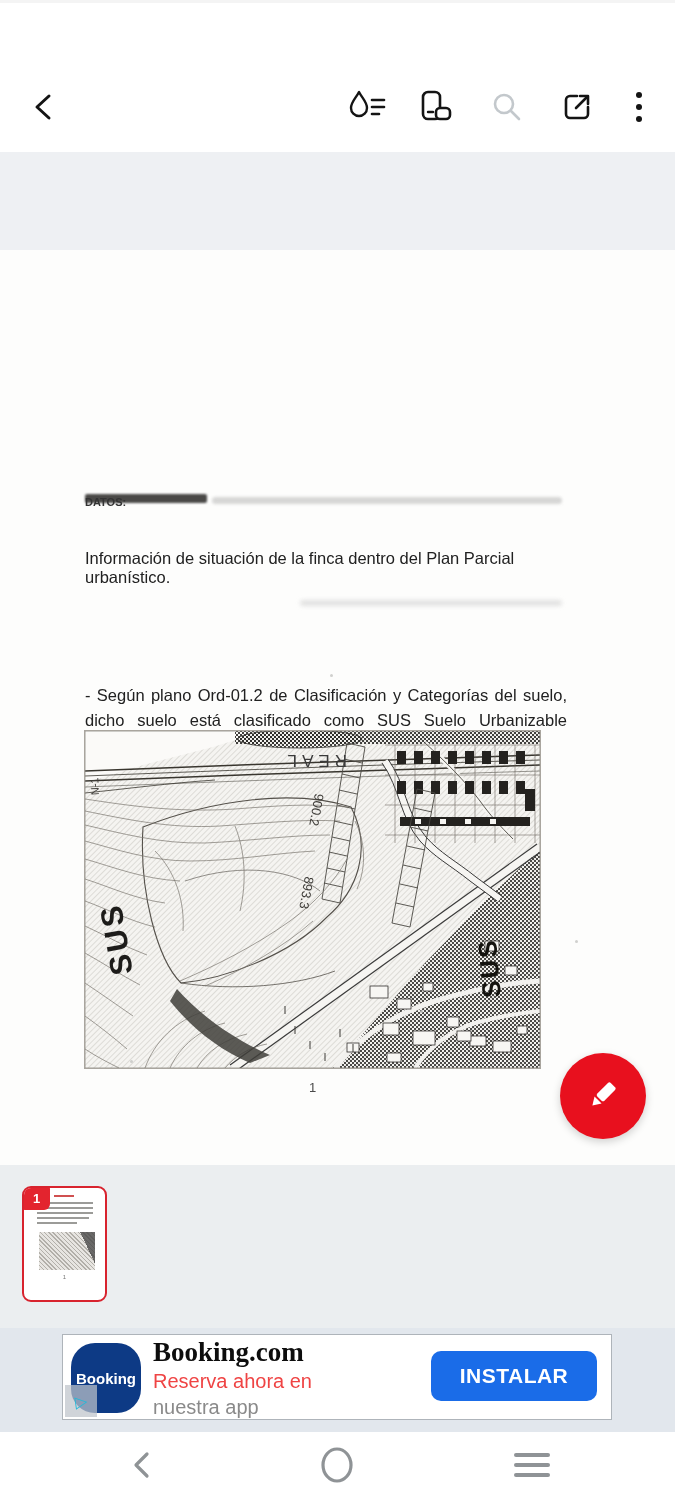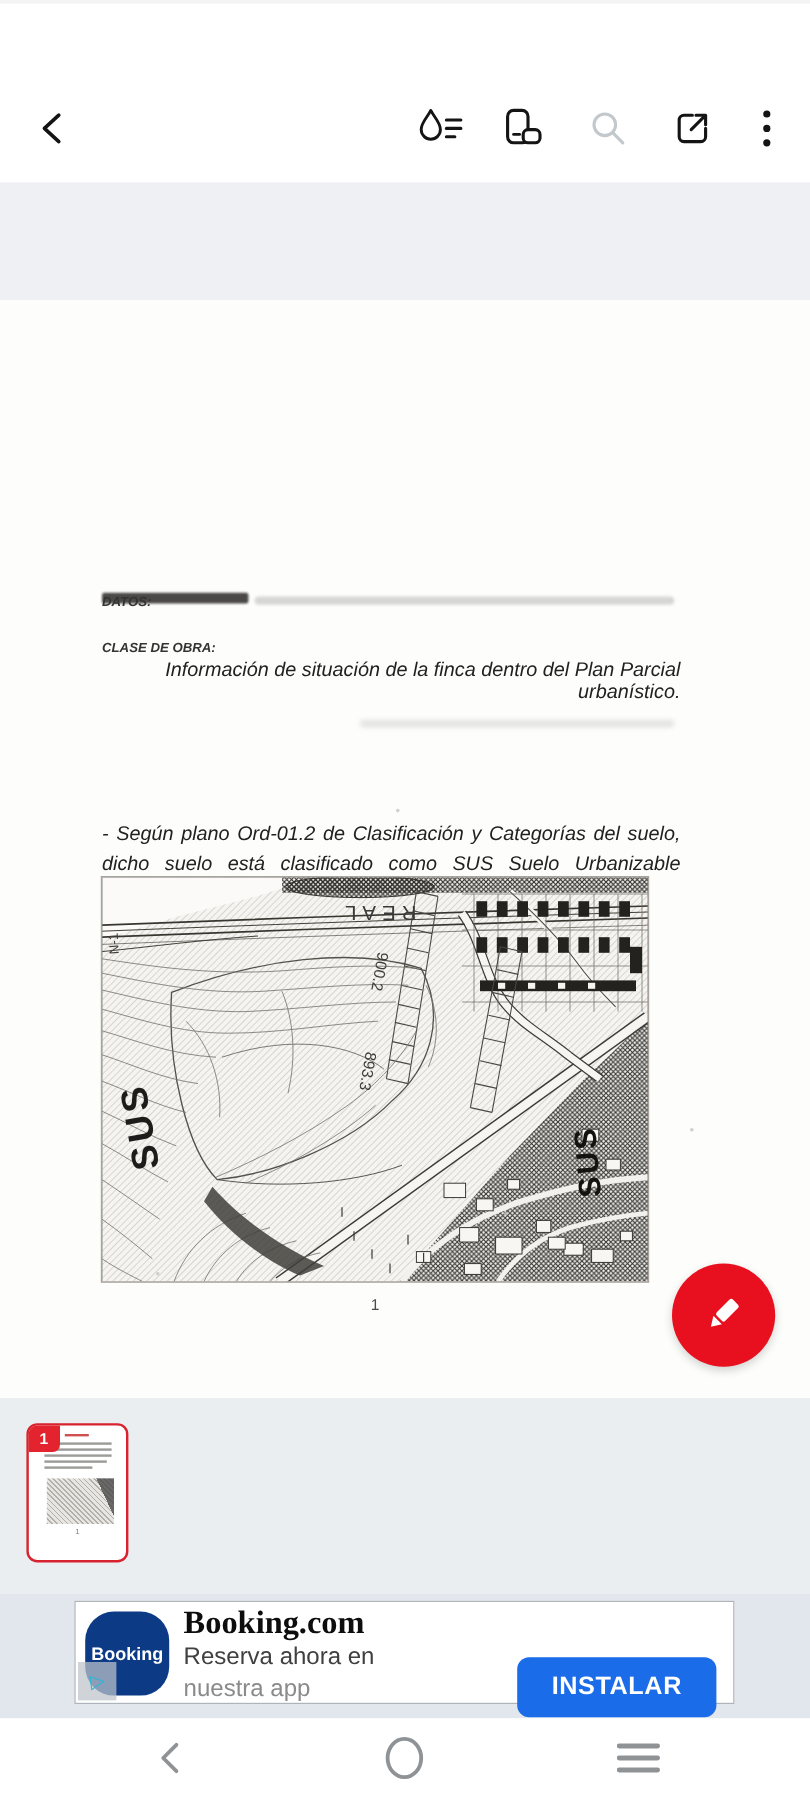--- a/index.html
+++ b/index.html
@@ -17,25 +17,25 @@
 
   
   .viewer-gap { height:98px; background:#eef0f3; }
   .page { position:relative; height:915px; background:#fdfdfc; }
   .smudge-dark { position:absolute; left:85px; top:244px; width:122px; height:9px;
                  background:#4a4947; filter:blur(1px); border-radius:2px; }
   .smudge-light { position:absolute; left:212px; top:247px; width:350px; height:7px;
                   background:#c6c6c5; opacity:.7; filter:blur(1.5px); border-radius:4px; }
   .smudge-wave { position:absolute; left:300px; top:350px; width:262px; height:6px;
                  background:#cccccc; opacity:.55; filter:blur(2px); border-radius:3px; }
-  .doc-text { position:absolute; left:85px; width:482px; color:#212121;font-style:italic; }
+  .doc-text { position:absolute; left:85px; width:482px; color:#212121; }
   .t-datos   { top:246px; font-size:11px; font-weight:bold; color:#333; }
   .t-ref     { top:260px; font-size:16.5px; }
   .t-clase   { top:284px; font-size:11px; font-weight:bold; color:#333; }
-  .t-info    { top:299px; font-size:16.5px;text-align:right; }
+  .t-info    { top:299px; font-size:16.5px; }
   .t-para1   { top:358px; font-size:16.5px; line-height:25px; text-align:justify; }
   .t-para2   { top:433px; font-size:16.5px; line-height:25px; text-align:justify; }
   .map-wrap { position:absolute; left:85px; top:481px; width:455px; height:337px;
               background:#f5f4f1; outline:1px solid #a9a59e; }
   .page-num { position:absolute; left:85px; top:830px; width:455px; text-align:center;
               font-size:13px; color:#4a4a4a; }
   .speck { position:absolute; width:3px; height:3px; border-radius:50%; background:#c4c4c2; opacity:.8; }
 
   
   .fab { position:absolute; left:560px; top:1053px; width:86px; height:86px; border-radius:50%;
@@ -62,25 +62,25 @@
   .ad-card { position:absolute; left:62px; top:6px; width:550px; height:86px; background:#fff;
              border:1px solid #aeb4ba; cursor:pointer; }
   .ad-icon { position:absolute; left:8px; top:8px; width:70px; height:70px; border-radius:24px;
              background:#0d3a85; color:#fff; display:flex; align-items:center; justify-content:center;
              font-size:15px; font-weight:bold; }
   .ad-choice { position:absolute; left:2px; top:50px; width:32px; height:32px;
                background:rgba(190,196,202,.72); display:flex; align-items:center;
                justify-content:center; cursor:pointer; }
   .ad-choice span { color:#27b8d8; font-size:16px; transform:rotate(-8deg); }
   .ad-title { position:absolute; left:90px; top:2px; font-size:27px; font-weight:bold; color:#0d0d0d;font-family:Liberation Serif, serif; }
-  .ad-sub1 { position:absolute; left:90px; top:35px; font-size:20px; color:#404040; }
+  .ad-sub1 { position:absolute; left:90px; top:35px; font-size:20px; color:#ef4444; }
   .ad-sub2 { position:absolute; left:90px; top:61px; font-size:20px; color:#8a8a8a; }
   .ad-cta { position:absolute; right:14px; top:16px; width:166px; height:50px; border:none;
             border-radius:10px; background:#1a6ce8; color:#fff; font-size:21px; font-weight:bold;
-            font-family:"Liberation Sans", sans-serif; letter-spacing:.5px; cursor:pointer;margin-top:30px; }
+            font-family:"Liberation Sans", sans-serif; letter-spacing:.5px; cursor:pointer; }
 
   
   .navbar { height:68px; background:#fff; position:relative; }
   .nav-btn { position:absolute; top:8px; width:56px; height:52px; background:none; border:none;
              display:flex; align-items:center; justify-content:center; cursor:pointer; }
   .nav-back { left:114px; } .nav-home { left:309px; } .nav-recent { left:504px; }
 
   svg text { font-family:"Liberation Sans", sans-serif; }
 </style>
 </head>
@@ -149,21 +149,20 @@
   </div>
 
   <div class="viewer-gap"></div>
 
   <div class="page">
     <div class="smudge-dark"></div>
     <div class="smudge-light"></div>
     <div class="smudge-wave"></div>
 
     <div class="doc-text t-datos">DATOS:</div>
-    <div class="doc-text t-clase">CLASE DE OBRA:</div>
     <div class="doc-text t-info">Información de situación de la finca dentro del Plan Parcial urbanístico.</div>
     <div class="doc-text t-para2">- Según plano Ord-01.2 de Clasificación y Categorías del suelo, dicho suelo está clasificado como SUS Suelo Urbanizable Sectorizado.</div>
 
     <div class="map-wrap">
       <svg width="455" height="337" viewBox="0 0 455 337">
         <defs>
           <pattern id="hatchL" width="4" height="4" patternUnits="userSpaceOnUse" patternTransform="rotate(45)">
             <line x1="0" y1="0" x2="0" y2="4" stroke="#a39f98" stroke-width="0.7"></line>
           </pattern>
           <pattern id="crossD" width="4" height="4" patternUnits="userSpaceOnUse">

